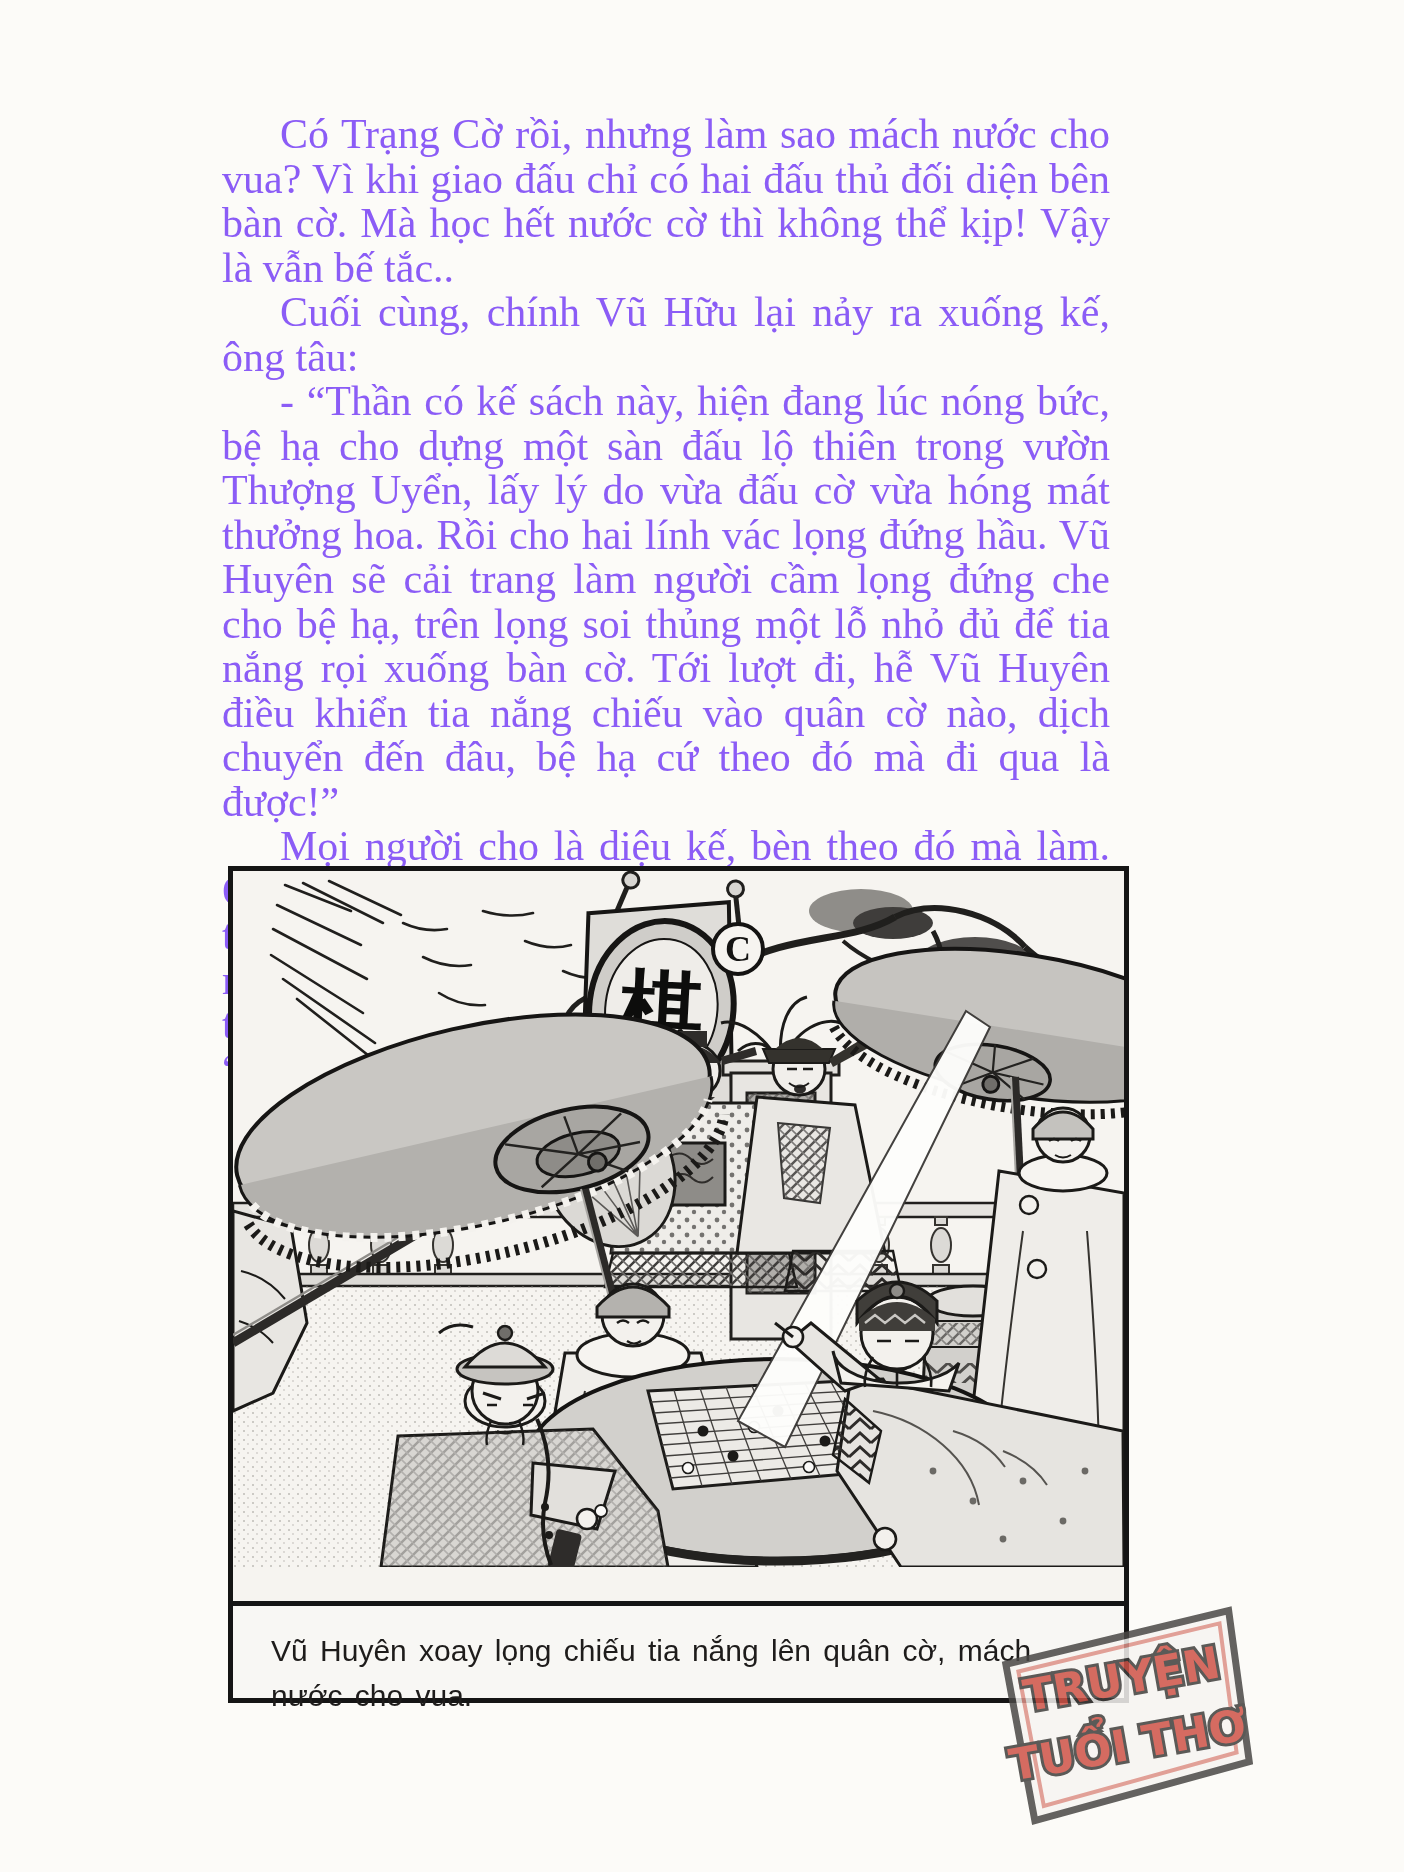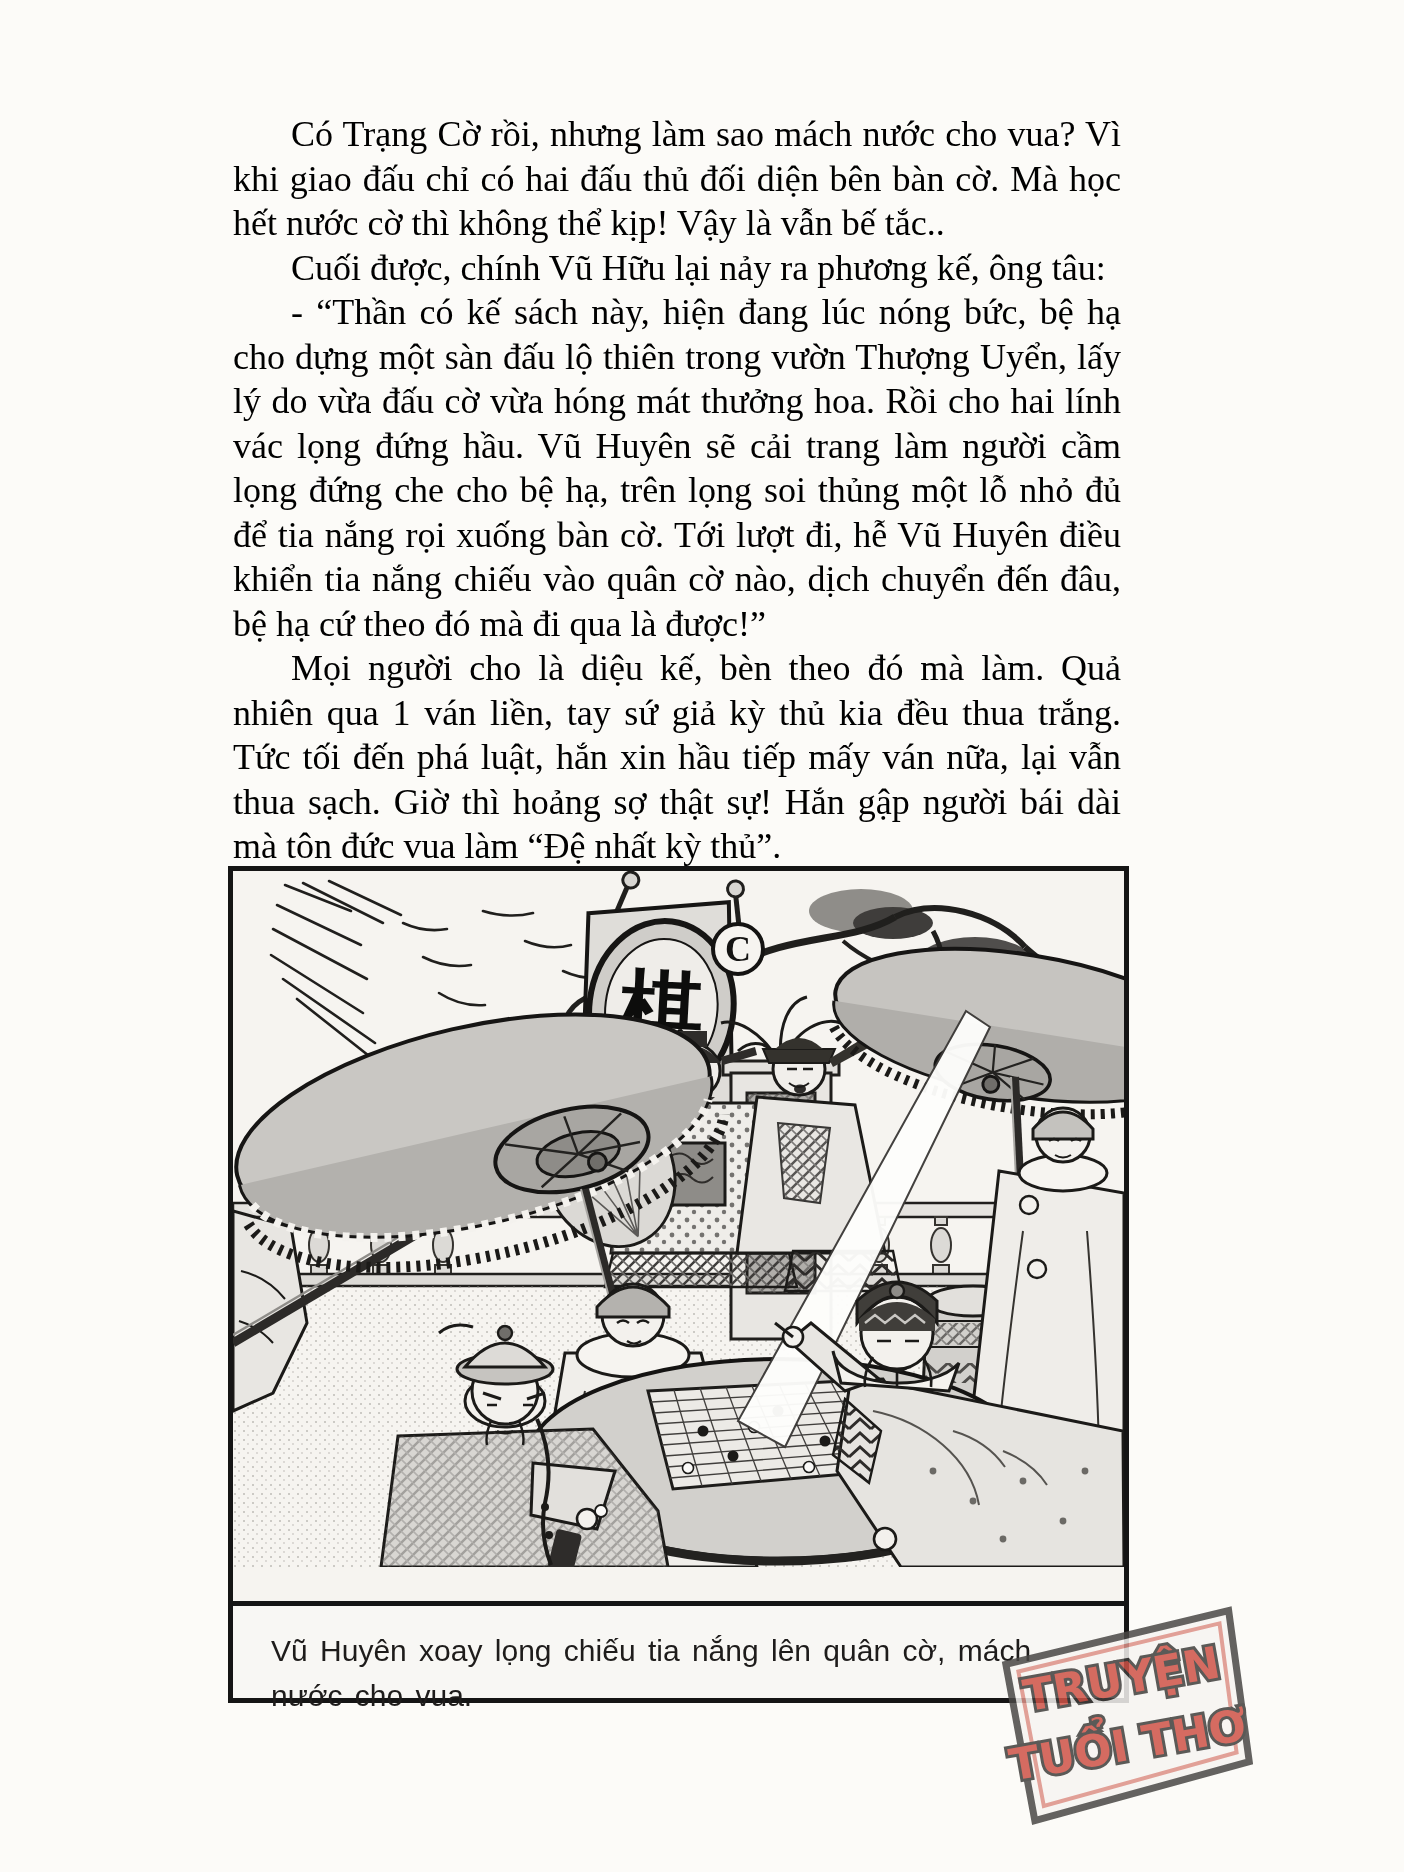--- a/index.html
+++ b/index.html
@@ -1,33 +1,33 @@
 <!DOCTYPE html>
 <html><head>
 <meta charset="utf-8">
 <style>
   html,body{margin:0;padding:0;}
   body{width:1404px;height:1872px;background:#fbfaf7;font-family:"Liberation Serif",serif;}
   .page{position:relative;width:1404px;height:1872px;background:#fcfbf8;overflow:hidden;}
-  .body-text{position:absolute;left:233px;top:112px;width:888px;font-size:36px;line-height:44.5px;color:#000000;text-align:justify;}
+  .body-text{position:absolute;left:222px;top:112px;width:888px;font-size:42px;line-height:44.5px;color:#8b5cf6;text-align:justify;}
   .body-text p{margin:0;text-indent:58px;}
   .illustration{position:absolute;left:228px;top:866px;width:901px;height:837px;border:5px solid #151515;box-sizing:border-box;background:#f6f4f0;}
   .scene{display:block;}
   .caption{position:absolute;left:0;right:0;bottom:0;height:97px;box-sizing:border-box;border-top:5px solid #151515;background:#f8f7f4;font-family:"Liberation Sans",sans-serif;font-size:30px;line-height:45px;color:#1e1c1b;padding:22px 40px 1px 38px;word-spacing:4px;width:100%;}
   .caption .cap-inner{max-width:830px;}
   .logo{position:absolute;left:1000px;top:1612px;width:255px;height:215px;transform:rotate(-4deg);opacity:.85;}
 </style>
 </head>
 <body>
 
 <div class="page">
 
   <div class="body-text">
       <p>Có Trạng Cờ rồi, nhưng làm sao mách nước cho vua? Vì khi giao đấu chỉ có hai đấu thủ đối diện bên bàn cờ. Mà học hết nước cờ thì không thể kịp! Vậy là vẫn bế tắc..</p>
-      <p>Cuối được, chính Vũ Hữu lại nảy ra phương kế, ông tâu:</p>
+      <p>Cuối cùng, chính Vũ Hữu lại nảy ra xuống kế, ông tâu:</p>
       <p>- “Thần có kế sách này, hiện đang lúc nóng bức, bệ hạ cho dựng một sàn đấu lộ thiên trong vườn Thượng Uyển, lấy lý do vừa đấu cờ vừa hóng mát thưởng hoa. Rồi cho hai lính vác lọng đứng hầu. Vũ Huyên sẽ cải trang làm người cầm lọng đứng che cho bệ hạ, trên lọng soi thủng một lỗ nhỏ đủ để tia nắng rọi xuống bàn cờ. Tới lượt đi, hễ Vũ Huyên điều khiển tia nắng chiếu vào quân cờ nào, dịch chuyển đến đâu, bệ hạ cứ theo đó mà đi qua là được!”</p>
       <p>Mọi người cho là diệu kế, bèn theo đó mà làm. Quả nhiên qua 1 ván liền, tay sứ giả kỳ thủ kia đều thua trắng. Tức tối đến phá luật, hắn xin hầu tiếp mấy ván nữa, lại vẫn thua sạch. Giờ thì hoảng sợ thật sự! Hắn gập người bái dài mà tôn đức vua làm “Đệ nhất kỳ thủ”.</p>
     </div>
 
   <div class="illustration">
     <svg class="scene" width="891" height="696" viewBox="0 0 891 696" xmlns="http://www.w3.org/2000/svg">
       <defs>
         <pattern id="dots" width="15" height="15" patternUnits="userSpaceOnUse">
           <circle cx="4" cy="4" r="2.4" fill="#4c4a48"></circle>
           <circle cx="11" cy="11" r="2.2" fill="#4c4a48"></circle>

